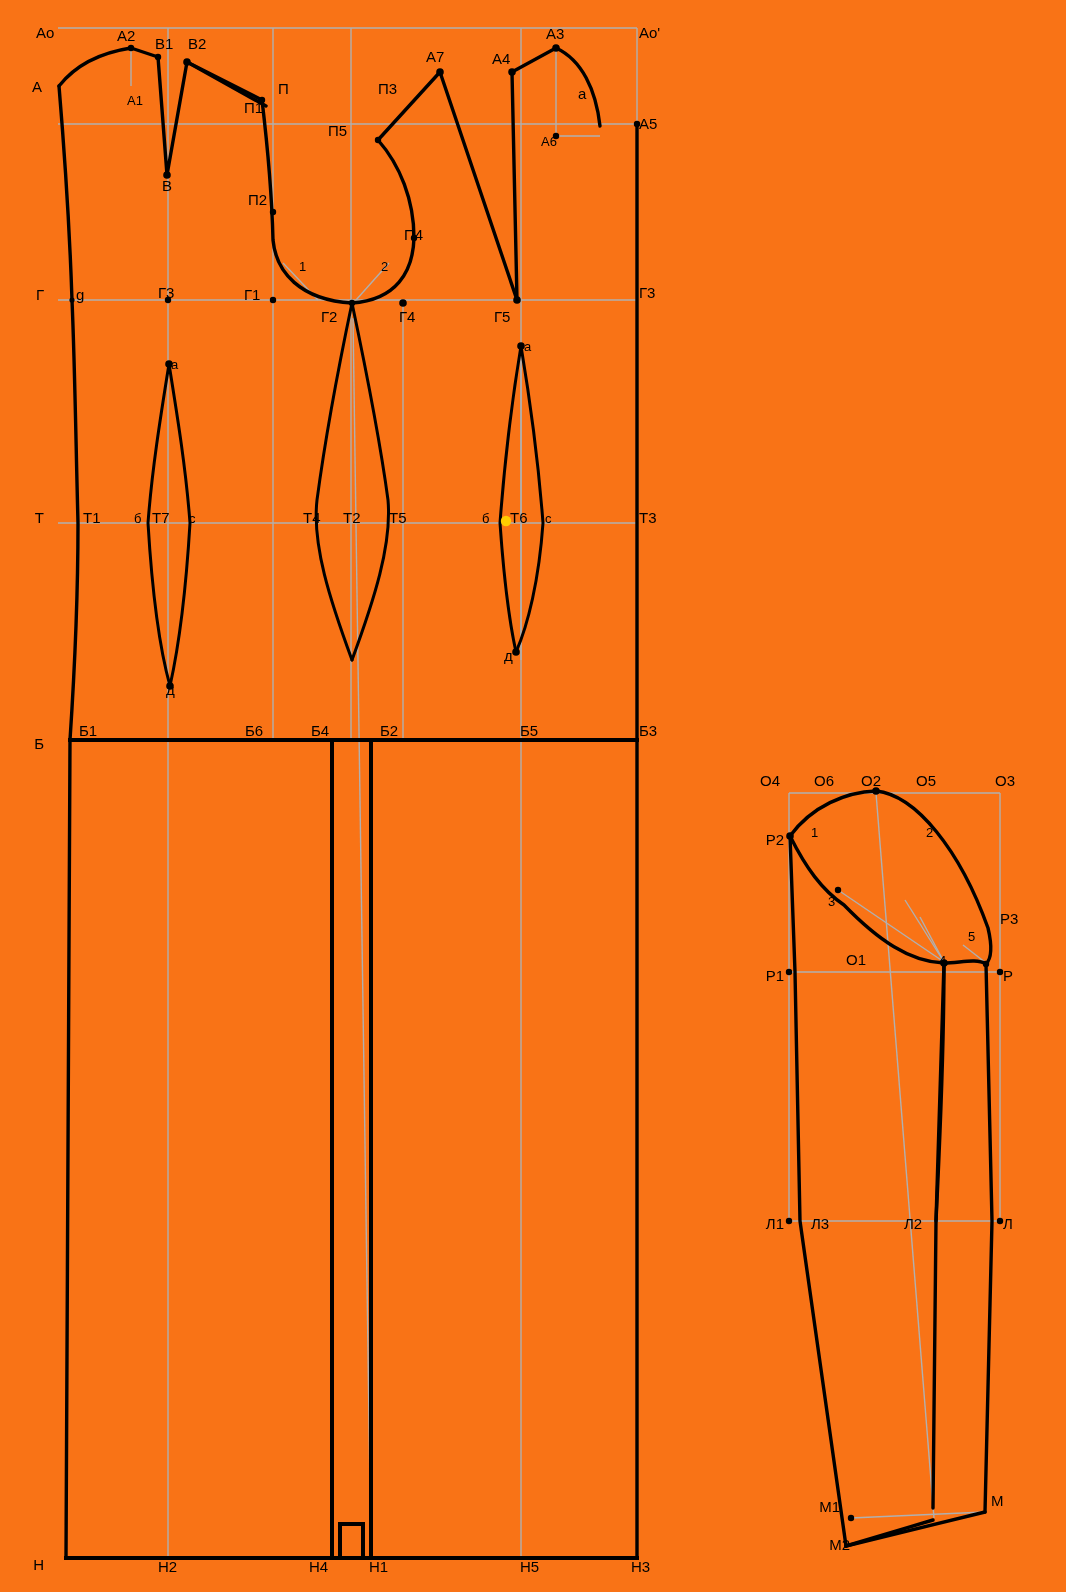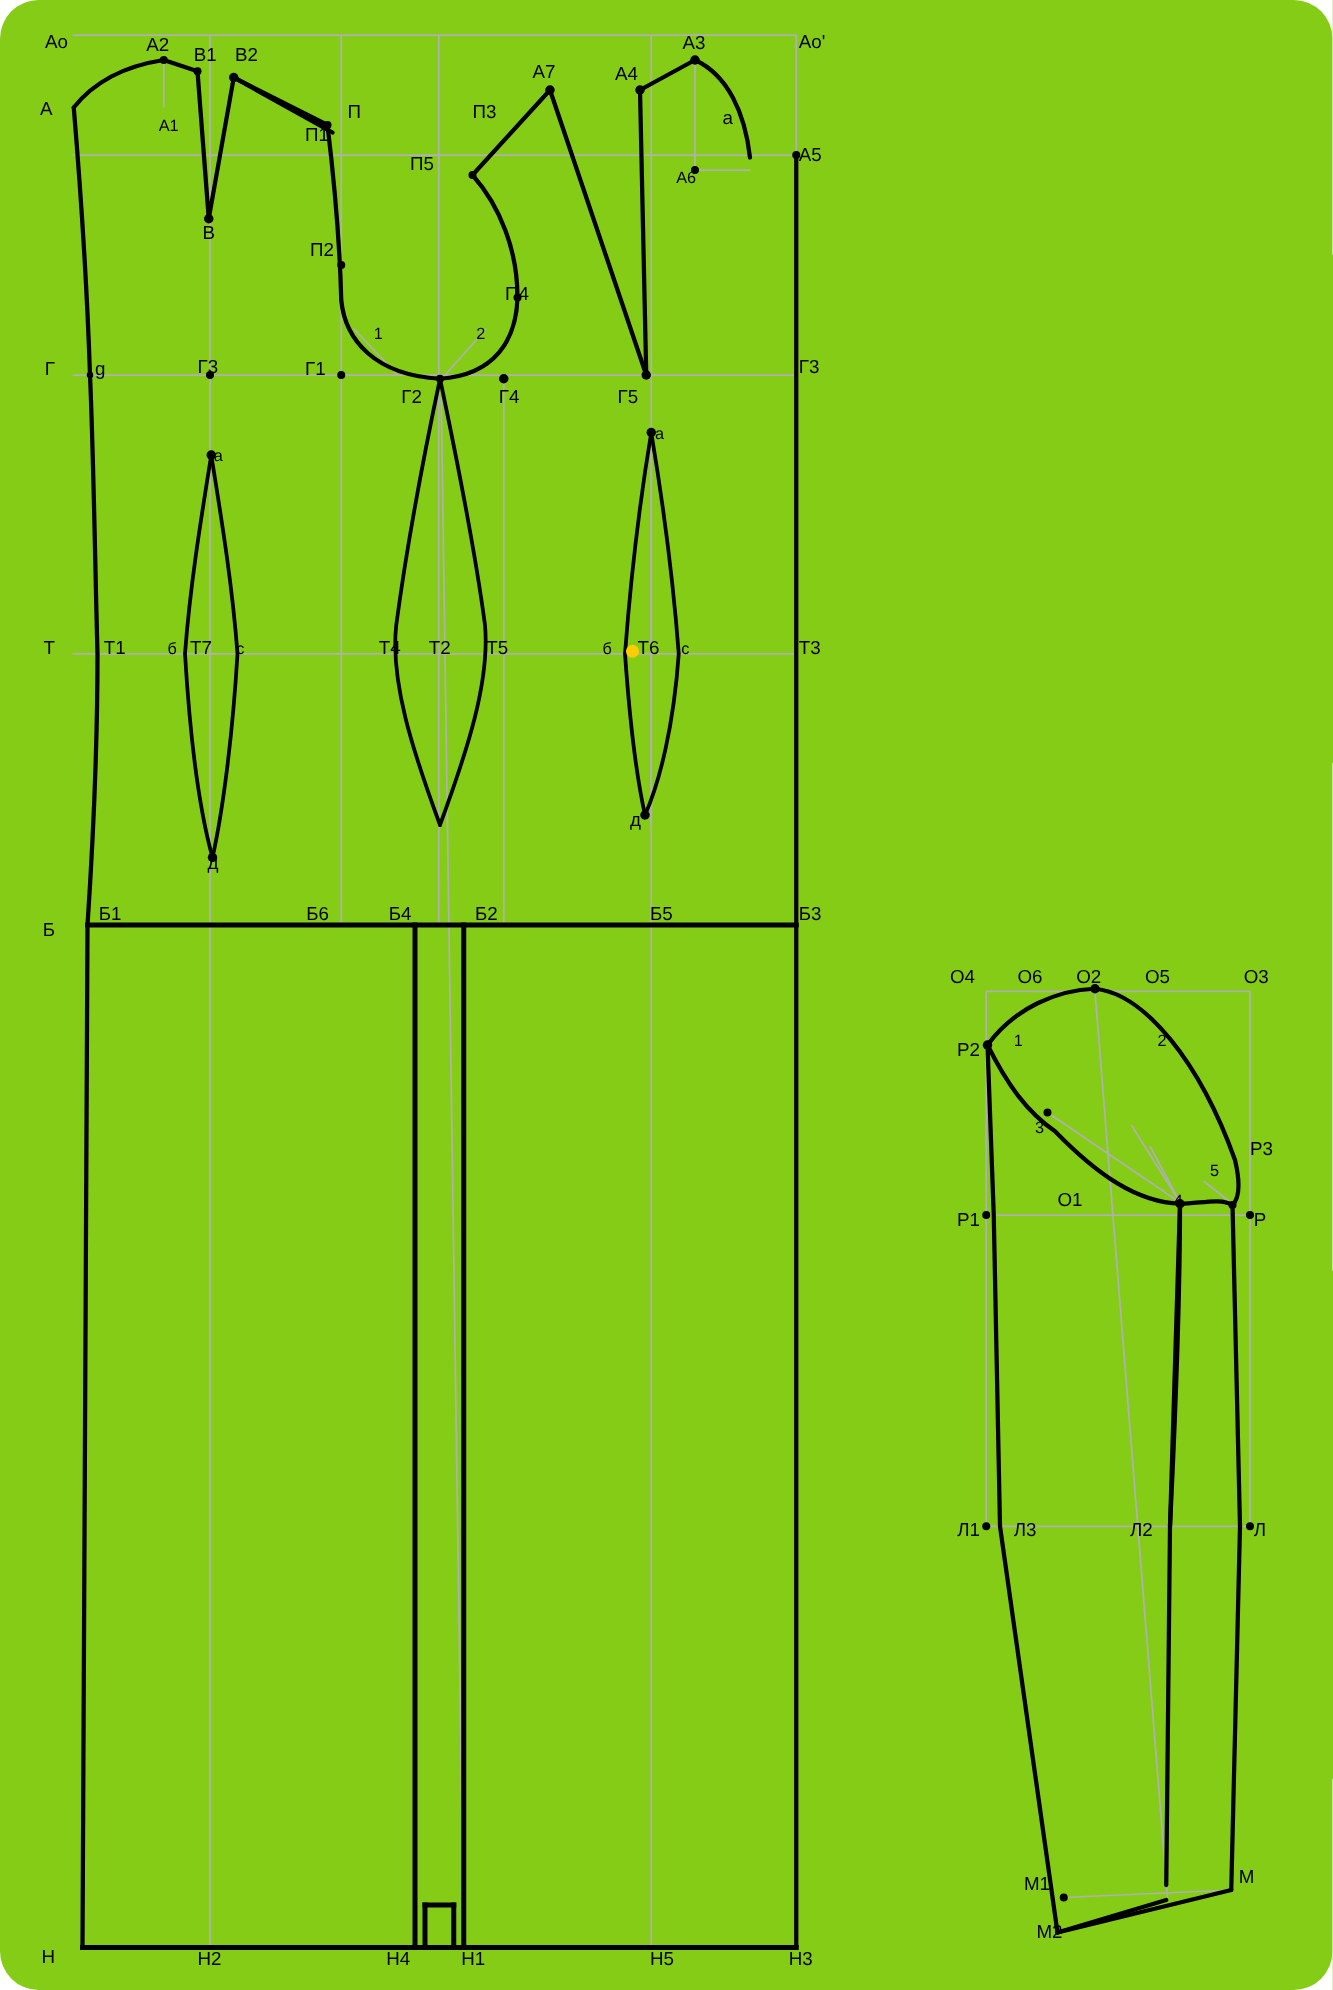--- a/index.html
+++ b/index.html
@@ -7,23 +7,22 @@
     padding: 0;
     background: #ffffff;
   }
   body {
     font-family: "Liberation Sans", sans-serif;
   }
   #sheet {
     position: relative;
     width: 1066px;
     height: 1592px;
-    background: #84cc16;
+    background: #f97316;
     overflow: hidden;
-    border-radius: 31px;
   }
   #sheet svg {
     position: absolute;
     top: 0;
     left: 0;
   }
   .lbl {
     font-family: "Liberation Sans", sans-serif;
     font-size: 15px;
     fill: #000000;

